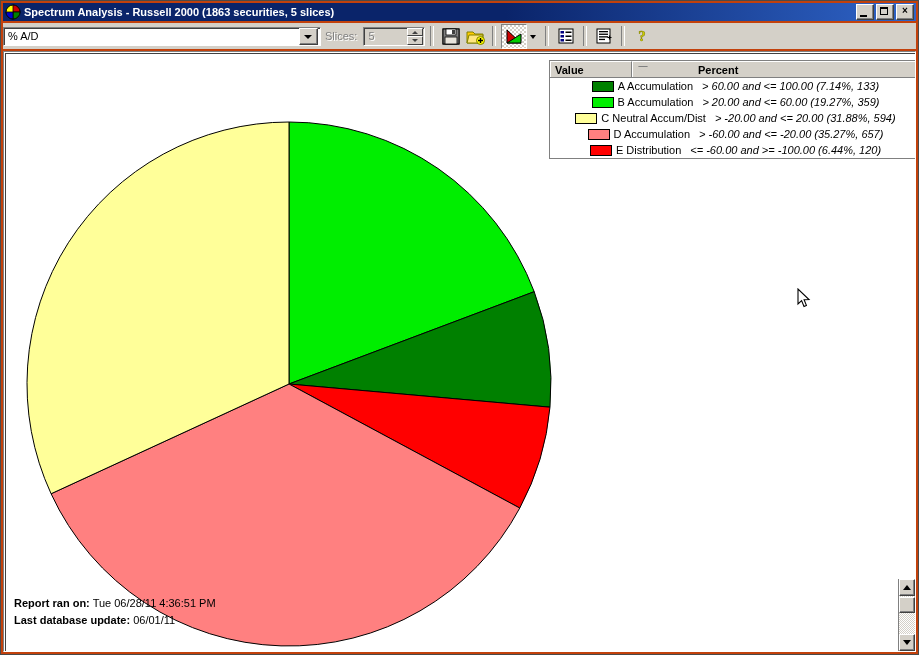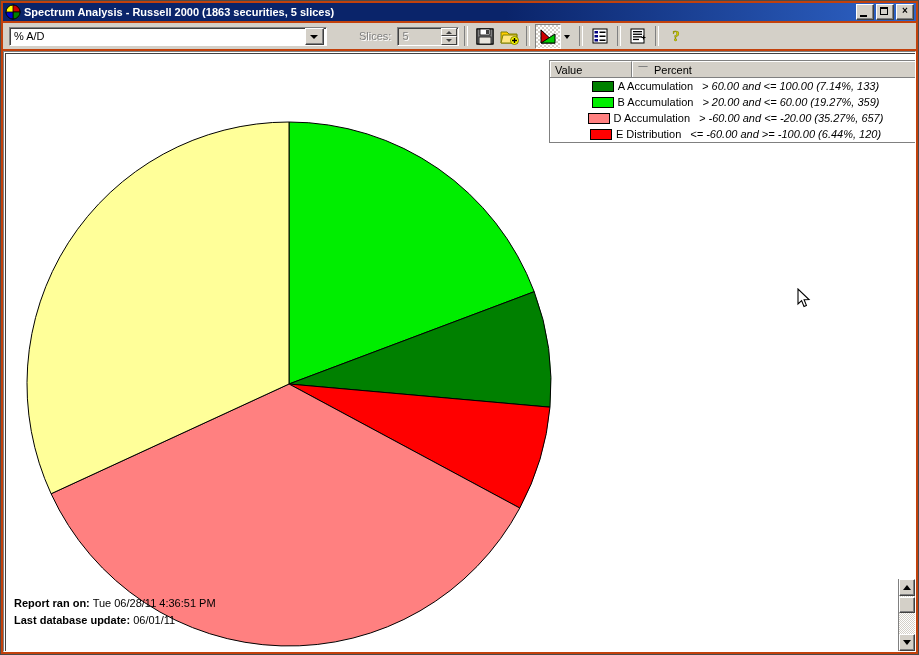--- a/index.html
+++ b/index.html
@@ -51,21 +51,21 @@
   }
 
   
   #toolbar {
     position: absolute; left: 2px; top: 22px; right: 2px; height: 26px;
     background: #d4d0c8;
     display: flex; align-items: center;
   }
   #combo {
     position: relative;
-    margin-left: 6px; width: 318px; height: 19px;
+    margin-left: 0; width: 318px; height: 19px;
     background: #ffffff;
     border-top: 1px solid #808080; border-left: 1px solid #808080;
     border-right: 1px solid #ffffff; border-bottom: 1px solid #ffffff;
     box-shadow: inset 1px 1px 0 #404040;
     display: flex; align-items: center;
     box-sizing: border-box;
   }
   #combo-text { font-size: 11px; color: #000; padding-left: 4px; flex: 1 1 auto; }
   #combo-arrow {
     width: 17px; height: 15px; margin-right: 2px; flex: 0 0 17px;
@@ -73,21 +73,21 @@
     border-top: 1px solid #ffffff; border-left: 1px solid #ffffff;
     border-right: 1px solid #404040; border-bottom: 1px solid #404040;
     box-shadow: inset -1px -1px 0 #808080;
     position: relative;
   }
   #combo-arrow::after {
     content: ""; position: absolute; left: 4px; top: 6px;
     border-left: 4px solid transparent; border-right: 4px solid transparent;
     border-top: 4px solid #000;
   }
-  #slices-label { font-size: 11px; color: #808080; margin-left: 32px; text-shadow: 1px 1px 0 #ffffff; }
+  #slices-label { font-size: 11px; color: #808080; margin-left: 4px; text-shadow: 1px 1px 0 #ffffff; }
   #spin {
     margin-left: 6px; width: 62px; height: 19px;
     background: #d4d0c8;
     border-top: 1px solid #808080; border-left: 1px solid #808080;
     border-right: 1px solid #ffffff; border-bottom: 1px solid #ffffff;
     box-shadow: inset 1px 1px 0 #404040;
     display: flex; align-items: center; box-sizing: border-box;
   }
   #spin-val { font-size: 11px; color: #808080; padding-left: 4px; flex: 1 1 auto; text-shadow: 1px 1px 0 #fff; }
   #spin-btns { width: 16px; height: 17px; display: flex; flex-direction: column; margin-right: 1px; }
@@ -155,24 +155,24 @@
   }
   #legend-head {
     display: flex; height: 16px; background: #d4d0c8;
     border-bottom: 1px solid #808080;
   }
   .lh-cell {
     font-size: 11px; color: #000; display: flex; align-items: center;
     padding-left: 4px; box-sizing: border-box;
     background: #d4d0c8;
     border-right: 1px solid #808080;
-    border-top: 1px solid #ffffff; border-left: 1px solid #ffffff;
+    border-top: 1px solid #ffffff; border-left: 1px solid #ffffff; font-weight: bold;
   }
   .lh-value { width: 82px; flex: 0 0 82px; }
-  .lh-percent { flex: 1 1 auto; }
+  .lh-percent { flex: 1 1 auto; gap: 44px; }
   .sort-tri {
     width: 0; height: 0; margin-right: 6px; margin-left: 1px;
     border-left: 5px solid transparent; border-right: 5px solid transparent;
     border-top: 6px solid #d4d0c8;
     filter: drop-shadow(0 -1px 0 #808080);
   }
   .leg-row {
     display: flex; align-items: center; height: 16px;
     font-size: 11px; color: #000; padding-left: 3px; justify-content: center;
   }
@@ -362,20 +362,25 @@
               <span class="leg-sw" style="background: rgb(0, 128, 0);"></span>
               <span class="leg-name">A Accumulation</span>
               <span class="leg-range">&gt; 60.00 and &lt;= 100.00 (7.14%, 133)</span>
             </div>
             <div class="leg-row">
               <span class="leg-sw" style="background: rgb(0, 238, 0);"></span>
               <span class="leg-name">B Accumulation</span>
               <span class="leg-range">&gt; 20.00 and &lt;= 60.00 (19.27%, 359)</span>
             </div>
             <div class="leg-row">
+              <span class="leg-sw" style="background: rgb(255, 255, 153);"></span>
+              <span class="leg-name">C Neutral Accum/Dist</span>
+              <span class="leg-range">&gt; -20.00 and &lt;= 20.00 (31.88%, 594)</span>
+            </div>
+            <div class="leg-row">
               <span class="leg-sw" style="background: rgb(255, 128, 128);"></span>
               <span class="leg-name">D Accumulation</span>
               <span class="leg-range">&gt; -60.00 and &lt;= -20.00 (35.27%, 657)</span>
             </div>
             <div class="leg-row">
               <span class="leg-sw" style="background: rgb(255, 0, 0);"></span>
               <span class="leg-name">E Distribution</span>
               <span class="leg-range">&lt;= -60.00 and &gt;= -100.00 (6.44%, 120)</span>
             </div>
           </div>

